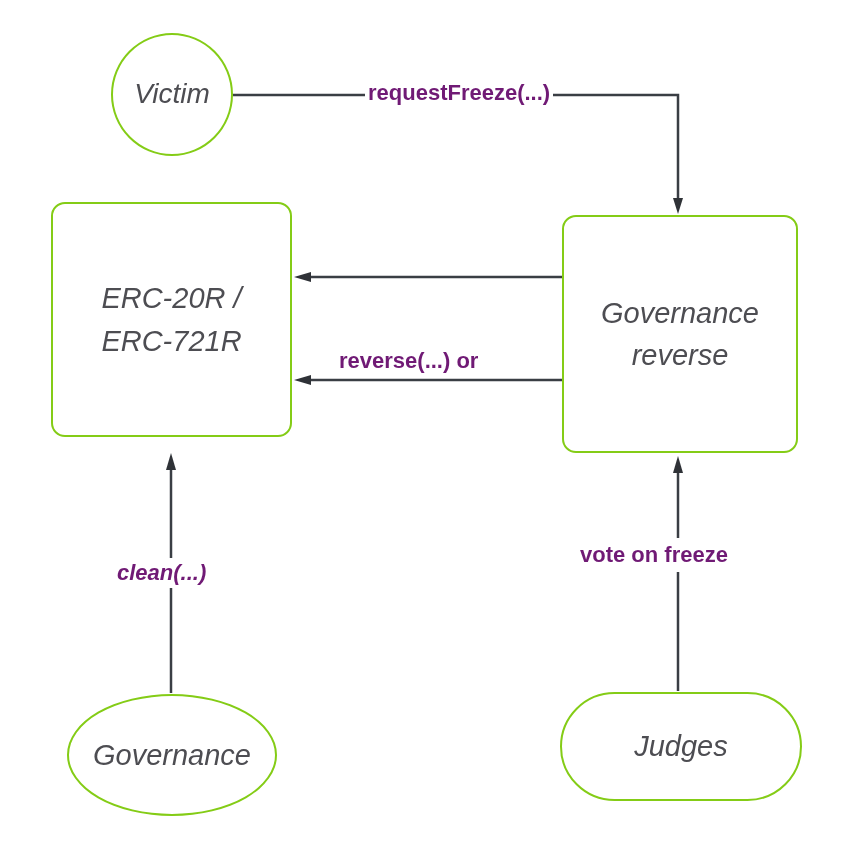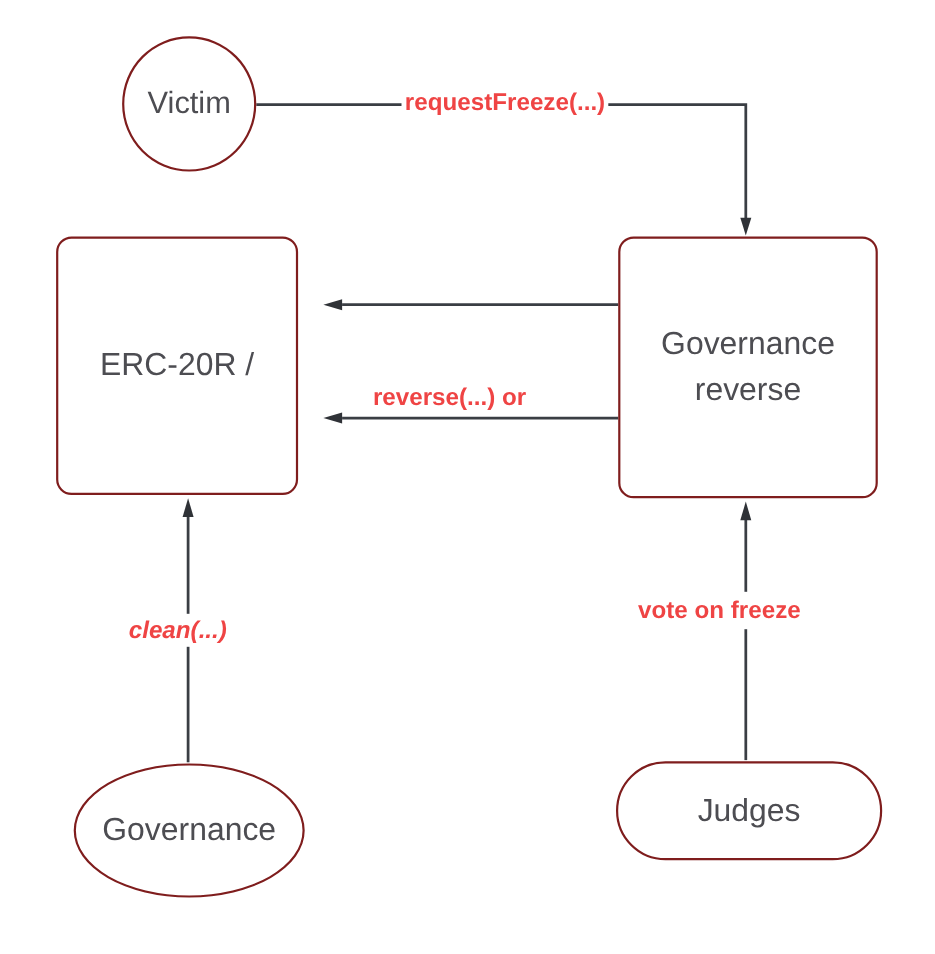--- a/index.html
+++ b/index.html
@@ -28,63 +28,64 @@
     stroke: #3a3e44;
     stroke-width: 2.5;
   }
   svg.edges polygon {
     fill: #2f3237;
     stroke: none;
   }
   .node {
     position: absolute;
     box-sizing: border-box;
-    border: 2px solid #7f1d1d;
+    border: 2px solid #84cc16;
     background: #ffffff;
     display: flex;
     align-items: center;
     justify-content: center;
     text-align: center;
     color: #4d4d52;
     font-size: 29px;
     line-height: 1.45;
     z-index: 2;
+    font-style: italic;
   }
   .node .lbl { display: block; }
   .node-victim {
     left: 111px; top: 33px;
     width: 122px; height: 123px;
     border-radius: 50%;
     font-size: 28px;
   }
   .node-erc {
-    left: 51px; top: 215px;
-    width: 220px; height: 235px;
+    left: 51px; top: 202px;
+    width: 241px; height: 235px;
     border-radius: 14px;
   }
   .node-governance-contract {
     left: 562px; top: 215px;
     width: 236px; height: 238px;
     border-radius: 14px;
   }
   .node-governance {
     left: 67px; top: 694px;
     width: 210px; height: 122px;
     border-radius: 50%;
   }
   .node-judges {
     left: 560px; top: 692px;
-    width: 242px; height: 90px;
+    width: 242px; height: 109px;
     border-radius: 58px;
   }
   .edge-label {
     position: absolute;
     z-index: 3;
     background: #ffffff;
-    color: #ef4444;
+    color: #701a75;
     font-size: 22px;
     font-weight: bold;
     line-height: 28px;
     white-space: nowrap;
     padding: 1px 3px;
   }
   .edge-label .lbl { display: block; }
   .lab-request-freeze { left: 365px; top: 78px; }
   .lab-freeze         { left: 362px; top: 260px; }
   .lab-reverse        { left: 336px; top: 346px; text-align: center; }
@@ -124,20 +125,21 @@
     </g>
   </svg>
 
   <div class="node node-victim">
     <span class="lbl">Victim</span>
   </div>
 
   <div class="node node-erc">
     <span>
       <span class="lbl">ERC-20R /</span>
+      <span class="lbl">ERC-721R</span>
     </span>
   </div>
 
   <div class="node node-governance-contract">
     <span>
       <span class="lbl">Governance</span>
       <span class="lbl">reverse</span>
     </span>
   </div>
 

